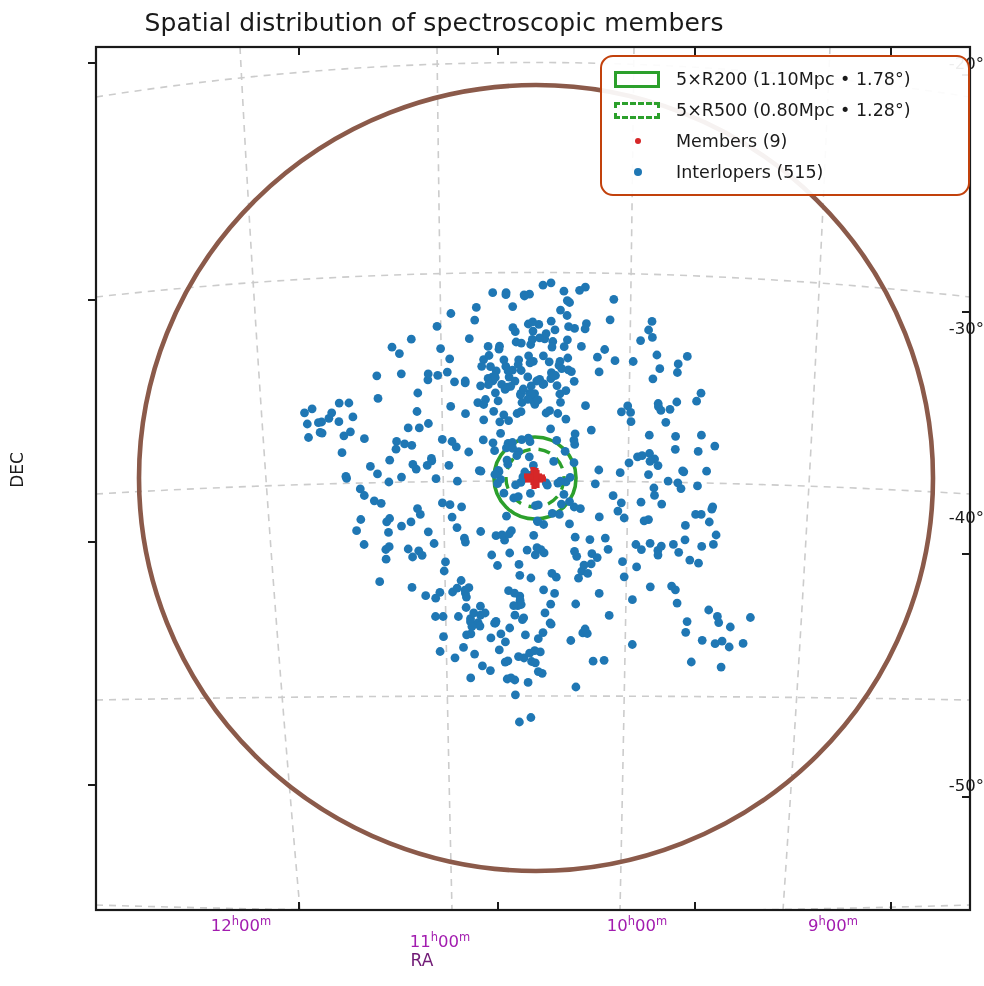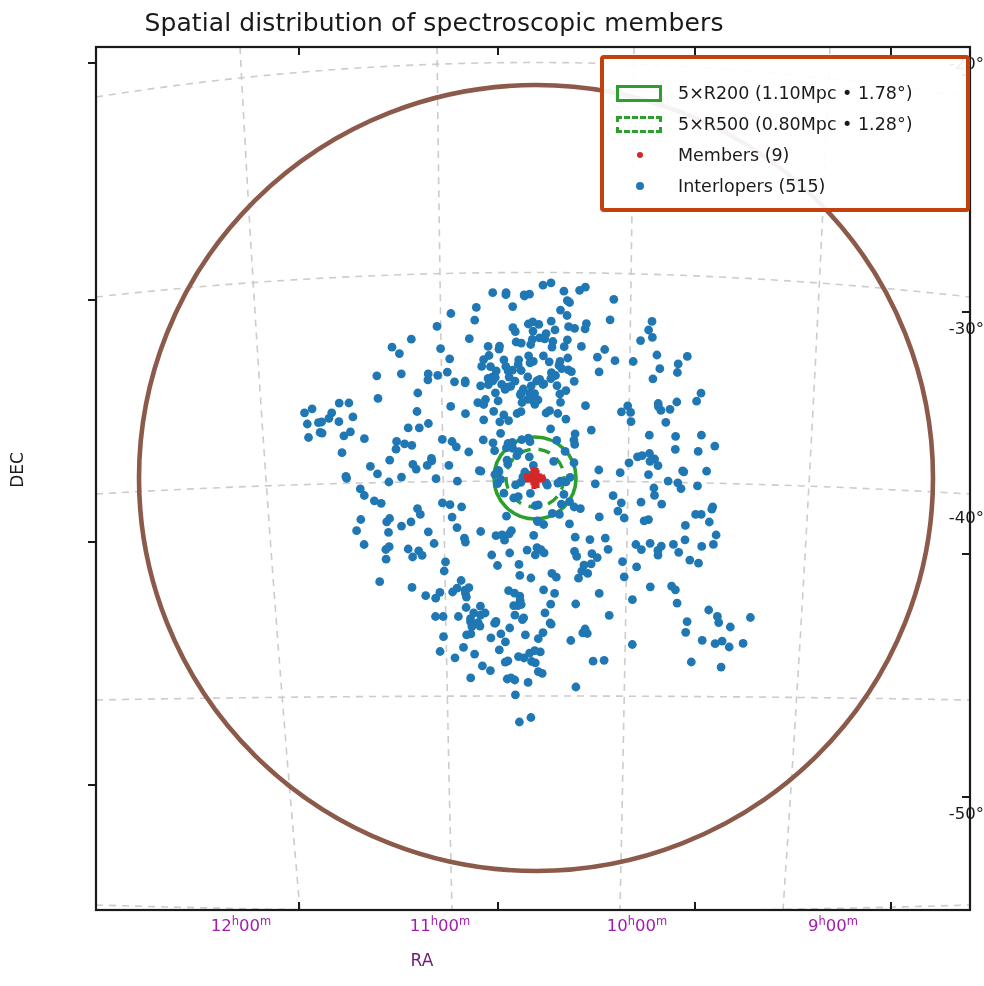--- a/index.html
+++ b/index.html
@@ -79,23 +79,23 @@
     line-height: 0;
   }
   
   #legend {
     position: absolute;
     left: 600px;
     top: 55px;
     width: 370px;
     box-sizing: border-box;
     background: rgba(255,255,255,0.92);
-    border: 4px solid #c2410c;
-    border-radius: 4px;
-    padding: 18px 8px 7px 8px;
+    border: 2px solid #c2410c;
+    border-radius: 13px;
+    padding: 6px 8px 7px 8px;
   }
   .legend-row {
     display: flex;
     align-items: center;
     height: 31px;
   }
   .legend-key {
     width: 56px;
     min-width: 56px;
     height: 24px;
@@ -724,26 +724,26 @@
         <line y1="47" y2="55" x1="695" x2="695"></line>
         <line y1="910" y2="902" x1="891" x2="891"></line>
         <line y1="47" y2="55" x1="891" x2="891"></line>
       </g>
   </svg>
 
   <div id="ytick-labels">
       <div class="ytick" style="top: 63px;">-20°</div>
       <div class="ytick" style="top: 300px; margin-top: 28px;">-30°</div>
       <div class="ytick" style="top: 517px;">-40°</div>
-      <div class="ytick" style="top: 785px; margin-top: 28px;">-50°</div>
+      <div class="ytick" style="top: 785px;">-50°</div>
     </div>
 
   <div id="xtick-labels">
       <div class="xtick" style="left: 241px;">12<sup>h</sup>00<sup>m</sup></div>
-      <div class="xtick" style="left: 440px;">11<sup>h</sup>00<sup>m</sup></div>
+      <div class="xtick" style="left: 440px; margin-top: 16px;">11<sup>h</sup>00<sup>m</sup></div>
       <div class="xtick" style="left: 637px;">10<sup>h</sup>00<sup>m</sup></div>
       <div class="xtick" style="left: 833px;">9<sup>h</sup>00<sup>m</sup></div>
     </div>
 
   <div class="axis-label-y">DEC</div>
   <div class="axis-label-x">RA</div>
 
   <div id="legend">
       <div class="legend-row">
         <div class="legend-key">

